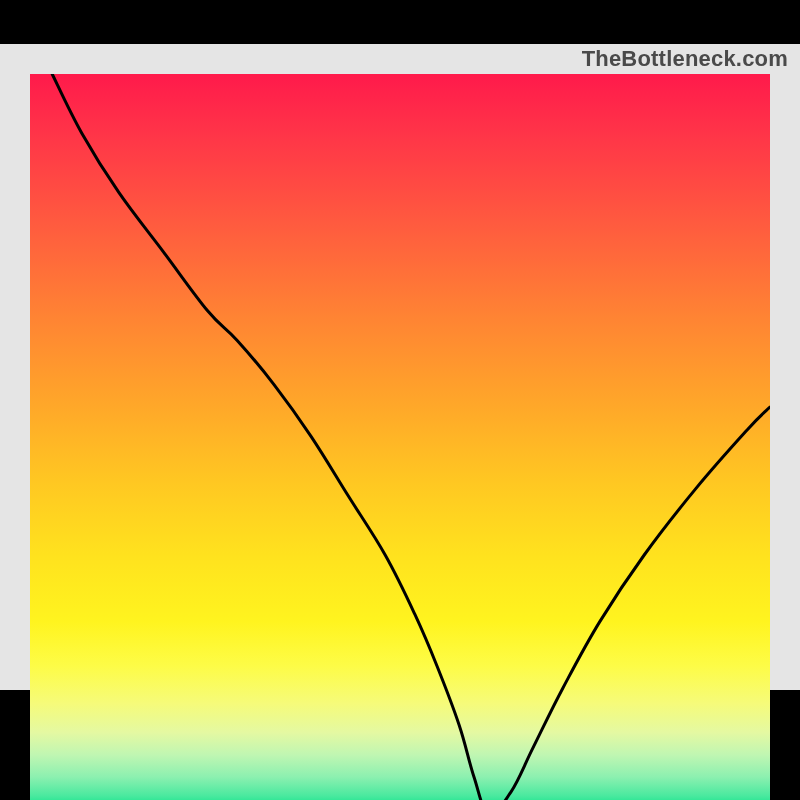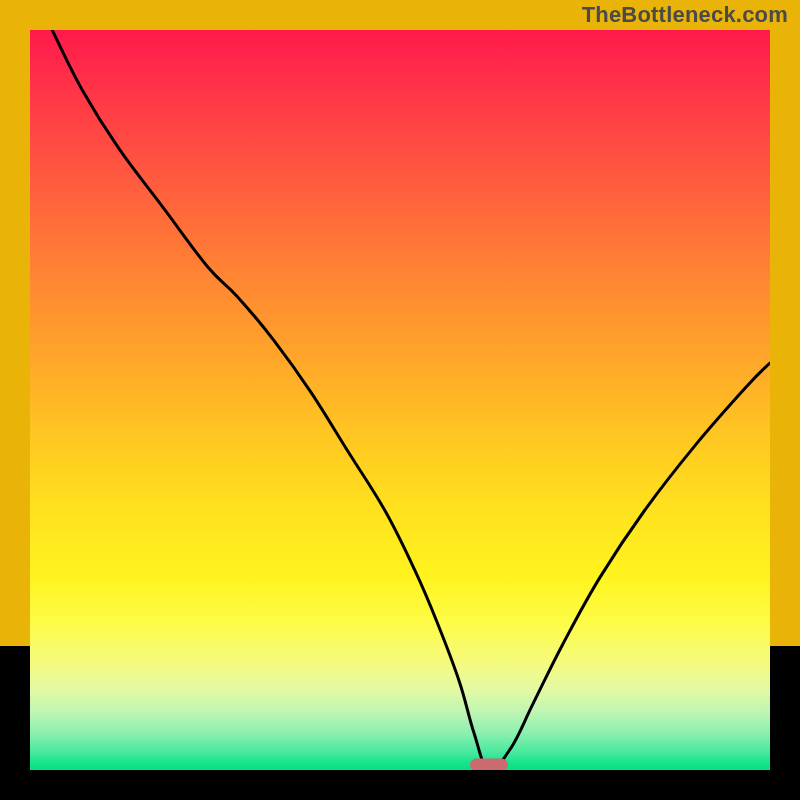--- a/index.html
+++ b/index.html
@@ -8,21 +8,22 @@
     width: 800px;
     height: 800px;
     overflow: hidden;
     background: #000;
     font-family: Arial, Helvetica, sans-serif;
   }
   .frame {
     position: relative;
     width: 800px;
     height: 646px;
-    background: #eab308;
+    background: #e5e5e5;
+    margin-top: 44px;
   }
   .watermark {
     position: absolute;
     top: 2px;
     right: 12px;
     color: #4a4a4a;
     font-size: 22px;
     font-weight: 600;
     letter-spacing: 0.2px;
     z-index: 5;

